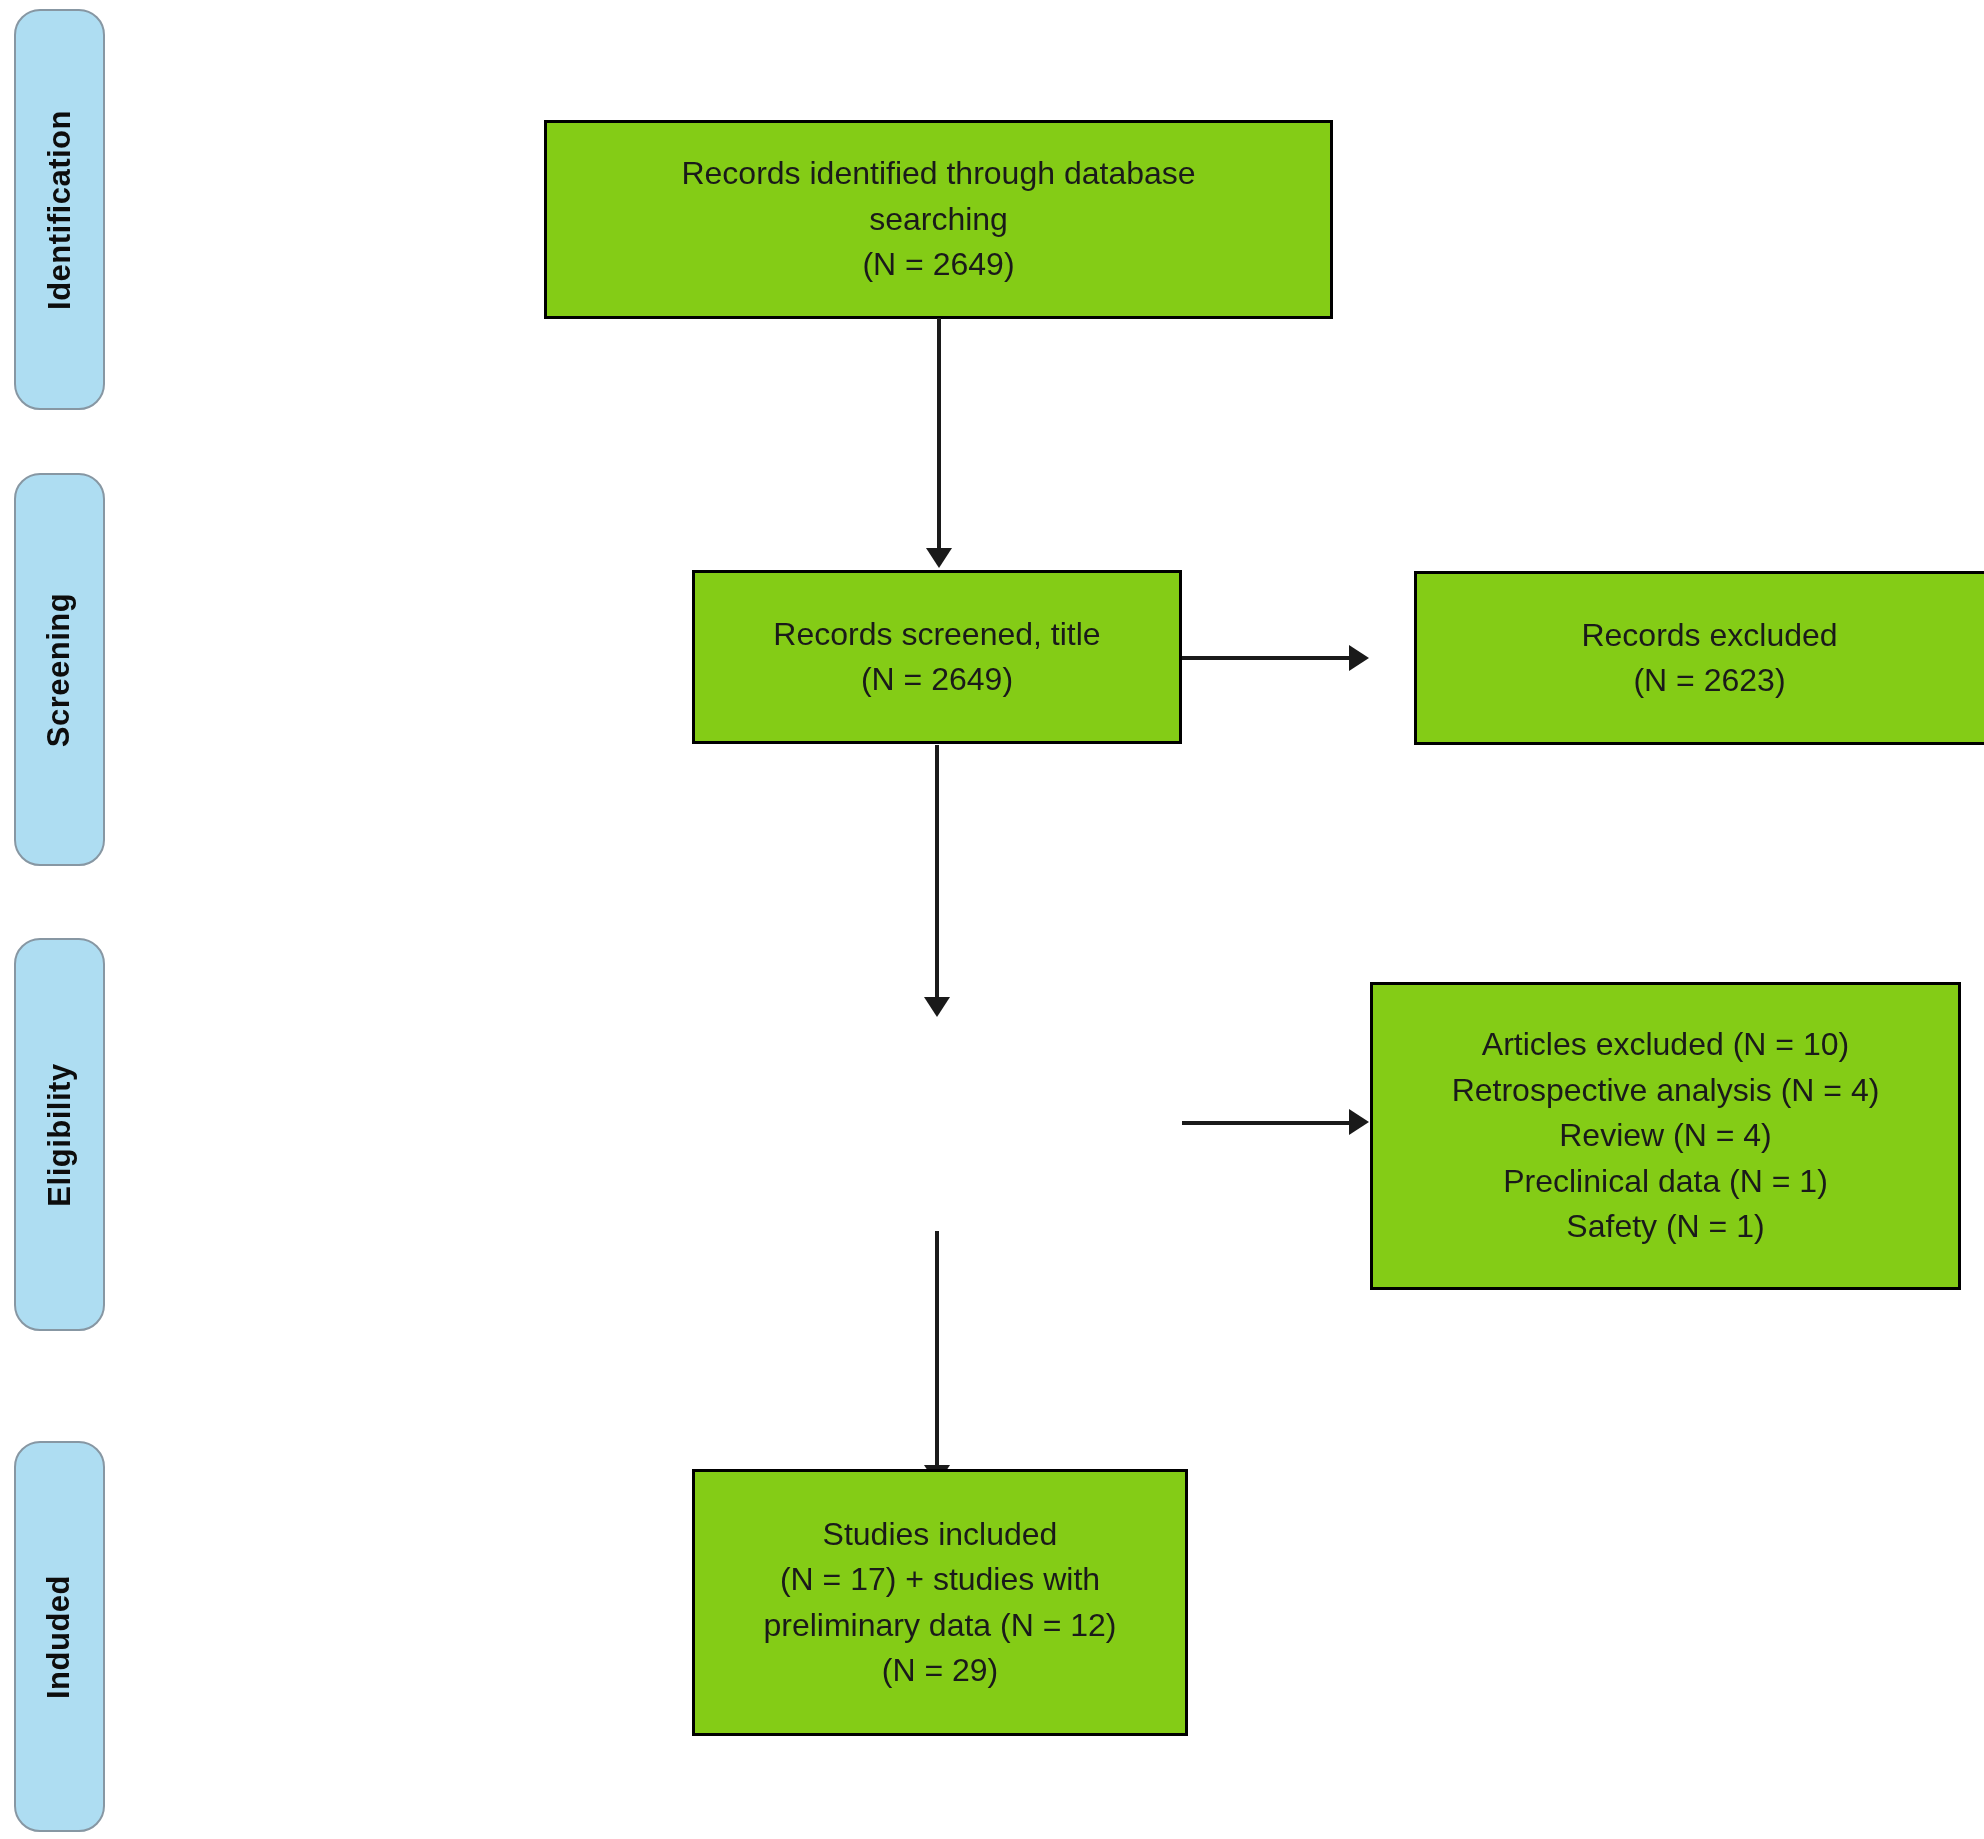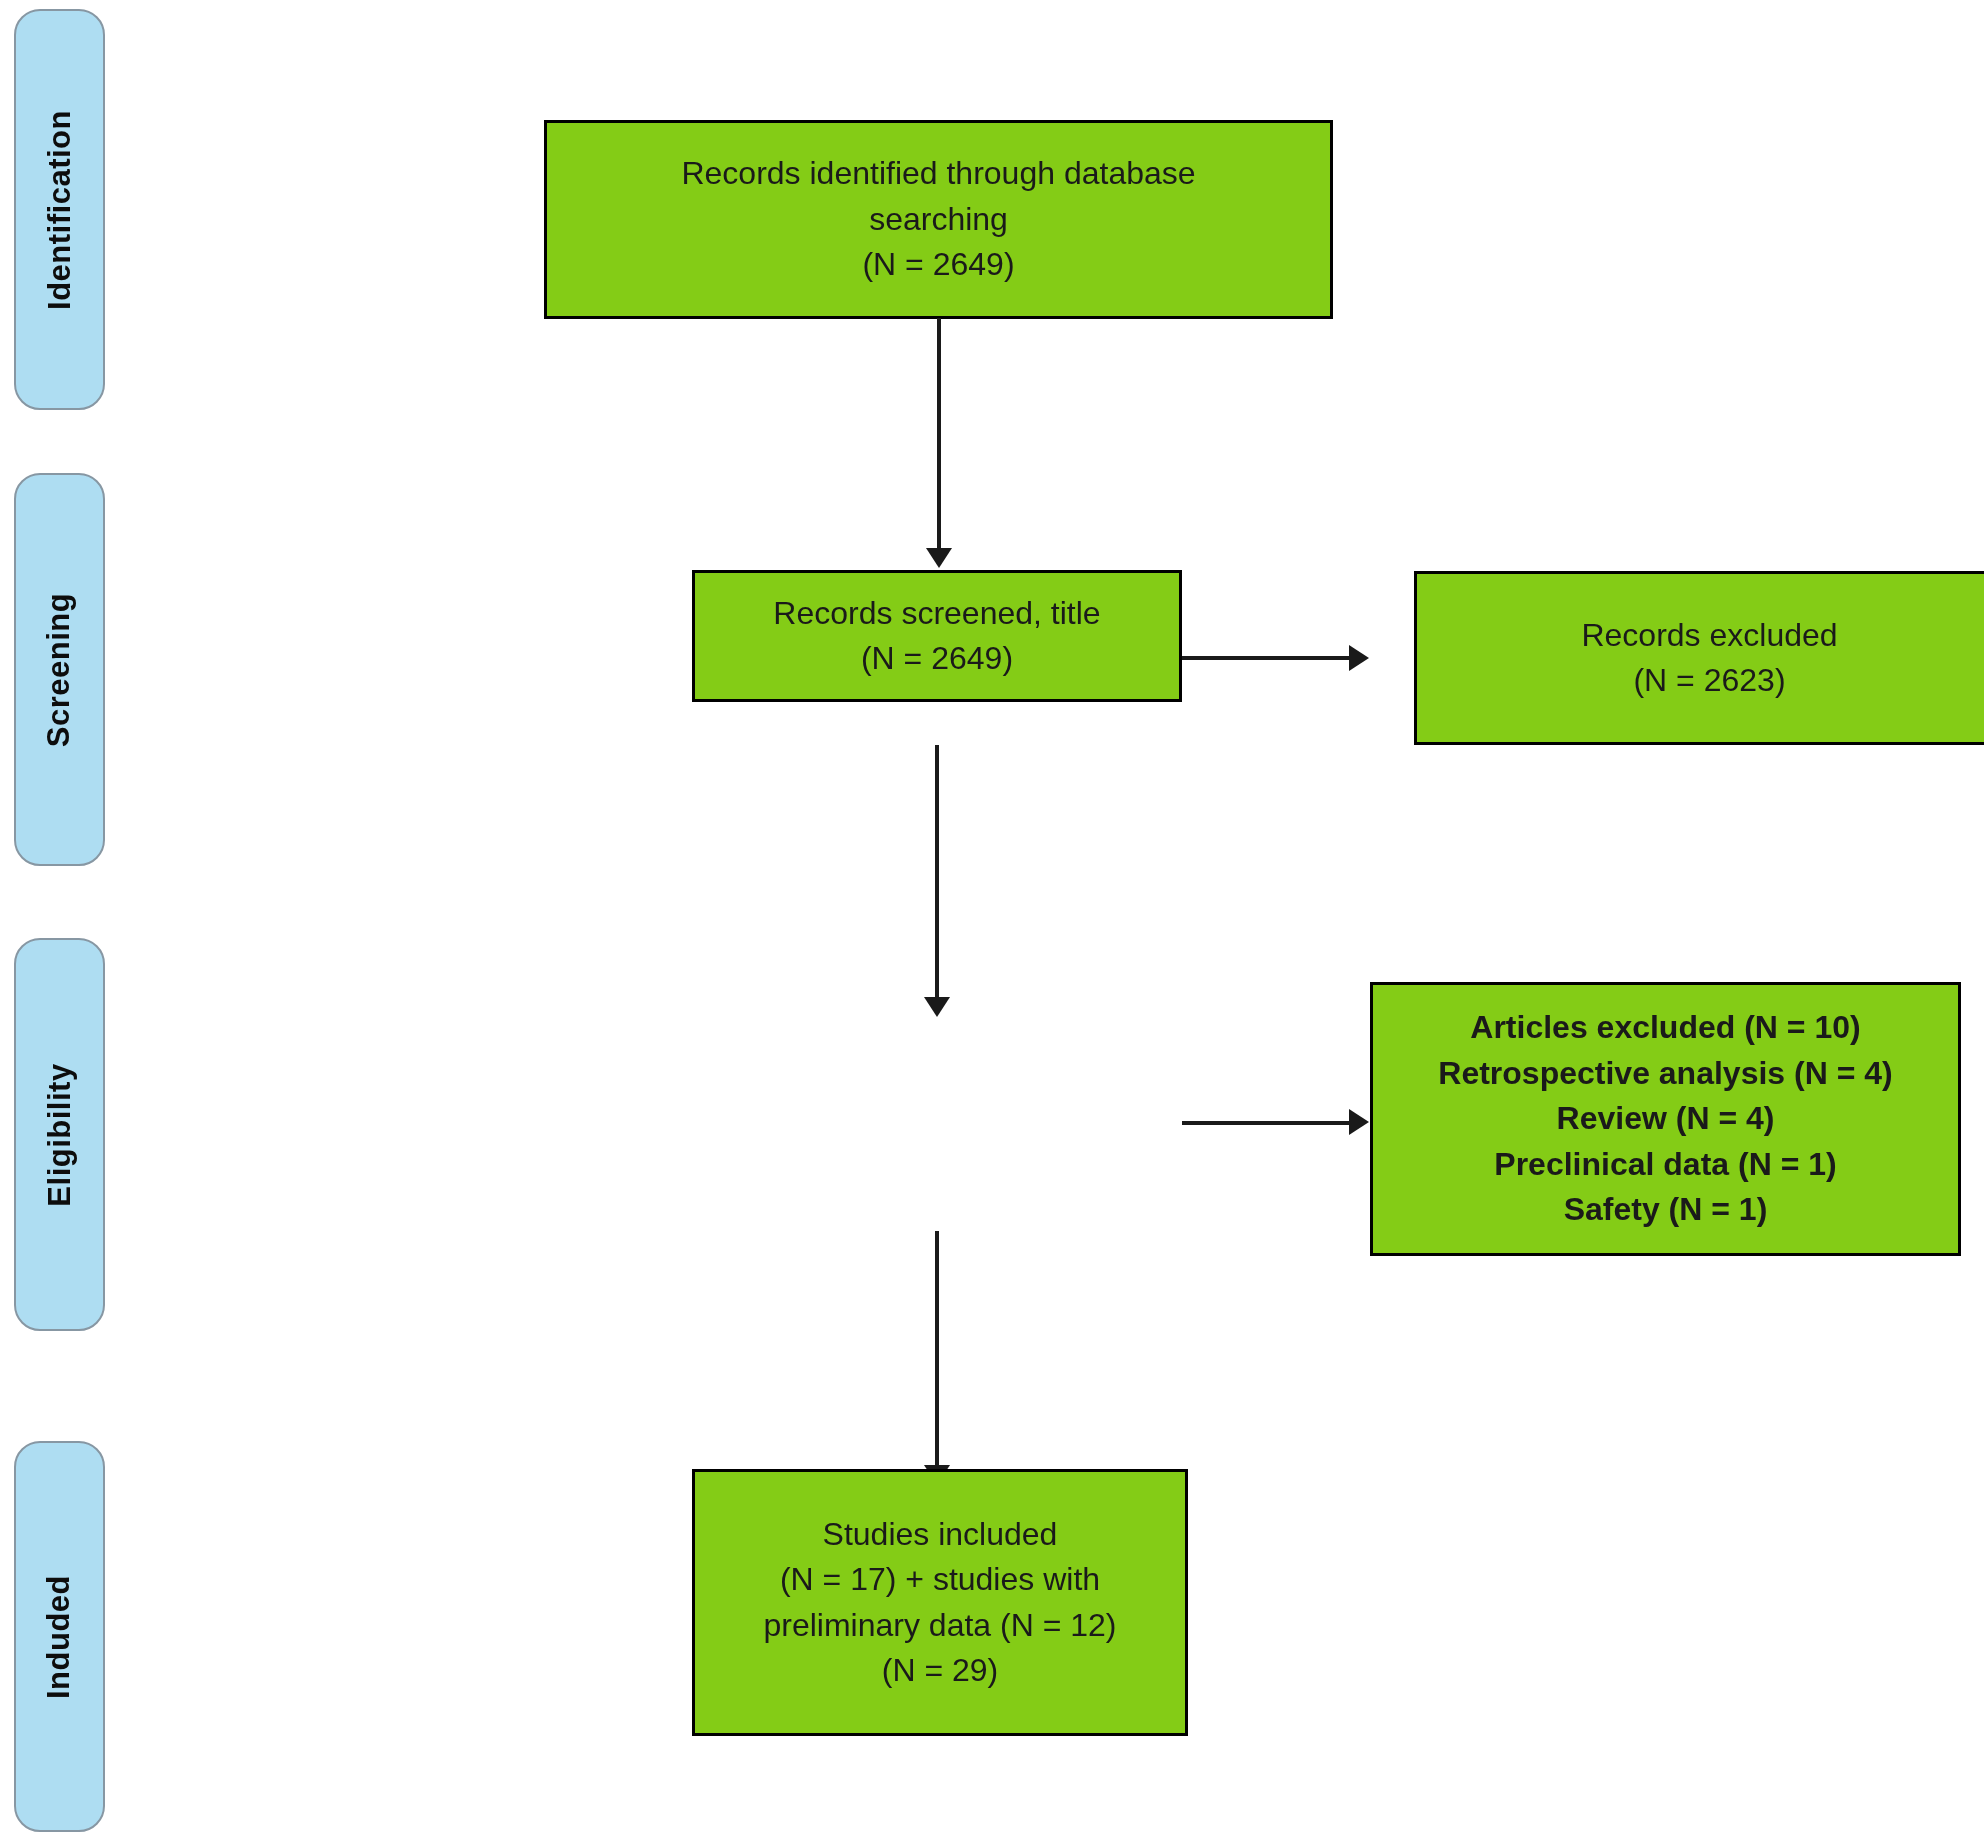--- a/index.html
+++ b/index.html
@@ -111,41 +111,41 @@
 
   <div class="flow-box" style="left:544px; top:120px; width:789px; height:199px;">
     <span class="box-text">Records identified through database
 searching
 (N = 2649)</span>
   </div>
 
   <div class="conn-v" style="left:937px; top:318px; height:230px;"></div>
   <div class="arrow-down" style="left:926px; top:548px;"></div>
 
-  <div class="flow-box" style="left:692px; top:570px; width:490px; height:132px;">
+  <div class="flow-box" style="left:692px; top:570px; width:490px; height:174px;">
     <span class="box-text">Records screened, title
 (N = 2649)</span>
   </div>
 
   <div class="conn-h" style="left:1182px; top:656px; width:167px;"></div>
   <div class="arrow-right" style="left:1349px; top:645px;"></div>
 
   <div class="flow-box" style="left:1370px; top:571px; width:591px; height:174px;margin-left:44px;">
     <span class="box-text">Records excluded
 (N = 2623)</span>
   </div>
 
   <div class="conn-v" style="left:935px; top:745px; height:252px;"></div>
   <div class="arrow-down" style="left:924px; top:997px;"></div>
 
 
   <div class="conn-h" style="left:1182px; top:1121px; width:167px;"></div>
   <div class="arrow-right" style="left:1349px; top:1109px;"></div>
 
-  <div class="flow-box" style="left:1370px; top:982px; width:591px; height:274px;font-weight:bold;">
+  <div class="flow-box" style="left:1370px; top:982px; width:591px; height:308px;">
     <span class="box-text">Articles excluded (N = 10)
 Retrospective analysis (N = 4)
 Review (N = 4)
 Preclinical data (N = 1)
 Safety (N = 1)</span>
   </div>
 
   <div class="conn-v" style="left:935px; top:1231px; height:235px;"></div>
   <div class="arrow-down" style="left:924px; top:1465px;"></div>
 

